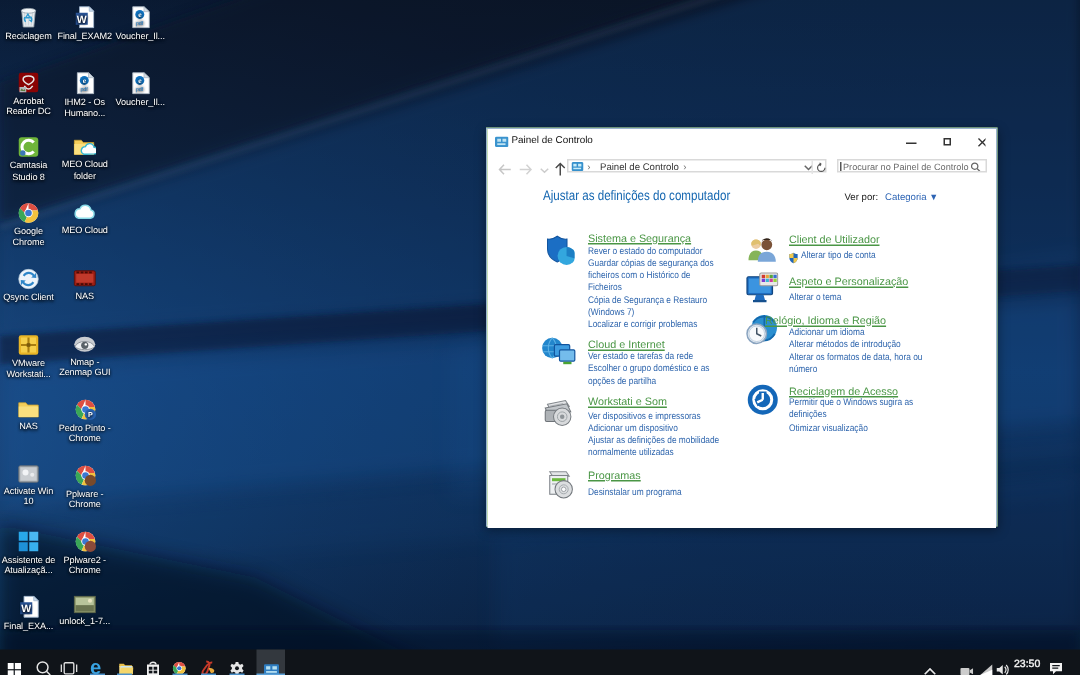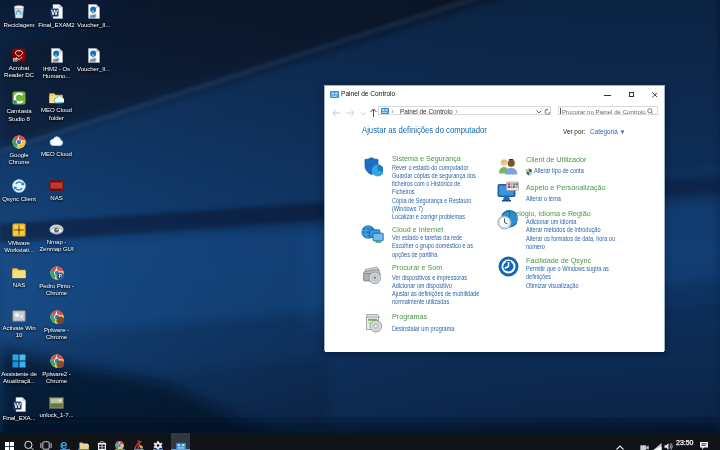--- a/index.html
+++ b/index.html
@@ -11,21 +11,21 @@
   
   #win { position:absolute; left:324px; top:85px; width:341px; height:266px; background:#84cc16; border:1px solid #9ab4cc; box-shadow:0 2px 7px rgba(0,0,0,.4); }
   #titlebar { position:absolute; left:0; top:0; width:100%; height:18px; background:#fff; }
   #titlebar .ttl { position:absolute; left:16px; top:3.5px; font-size:6.6px; color:#111; }
   #navbar { position:absolute; left:0; top:18px; width:100%; height:18px; background:#fff; }
   #addr { position:absolute; left:53px; top:19.5px; width:173px; height:9.5px; border:1px solid #d9d9d9; background:#fff; font-size:6.4px; color:#333; z-index:5; white-space:nowrap; }
   #srch { position:absolute; left:233px; top:19.5px; width:100px; height:9.5px; border:1px solid #d9d9d9; background:#fff; font-size:6.1px; color:#6a6a6a; z-index:5; white-space:nowrap; overflow:hidden; }
   #content { position:absolute; left:0; top:36px; width:100%; height:230px; background:#fff; }
   .h1 { position:absolute; font-size:9.2px; color:#1466b0; transform:scaleX(0.84); transform-origin:0 0; white-space:nowrap; }
   .cat { position:absolute; }
-  .cath { font-size:7.2px; color:#4a9645; }
+  .cath { font-size:7.2px; color:#4a9645;text-decoration:underline; }
   .catl { font-size:6.4px; line-height:8.2px; color:#2e65ad; transform:scaleX(0.87); transform-origin:0 0; white-space:nowrap; }
   .cic { position:absolute; }
   
   #taskbar { position:absolute; left:0; top:433px; width:720px; height:17px; background:#101419; }
   .tbi { position:absolute; top:0; height:17px; }
   .ul { position:absolute; top:15.5px; height:1.5px; background:#4a8fc8; }
 </style>
 </head>
 <body>
 <svg id="wall" width="720" height="450" viewBox="0 0 720 450">
@@ -391,21 +391,21 @@
     <svg class="cic" style="left:36px;top:140.5px" width="23" height="22" viewBox="0 0 23 22">
       <path d="M4,6.5 L16,4 L18.5,8 L6,10.5 Z" fill="#e2e4e6" stroke="#82878c" stroke-width="0.7"></path>
       <path d="M5.5,7.8 L14.5,6 M6.5,9 L15.5,7.2" stroke="#a8acb0" stroke-width="0.6"></path>
       <path d="M2.5,9 L17,6.2 L19.5,11.5 L4.5,14.2 Z" fill="#c2c6ca" stroke="#74797e" stroke-width="0.7"></path>
       <rect x="2.5" y="10.5" width="14.5" height="7.5" rx="1" fill="#aeb2b6" stroke="#6e7378" stroke-width="0.7"></rect>
       <circle cx="13.8" cy="14.8" r="5.8" fill="#d8dadc" stroke="#787d82" stroke-width="0.7"></circle>
       <circle cx="13.8" cy="14.8" r="3.2" fill="none" stroke="#9aa0a4" stroke-width="0.6"></circle>
       <circle cx="13.8" cy="14.8" r="1.5" fill="#8e9498"></circle>
     </svg>
     <div class="cat" style="left:67px;top:141px;">
-      <div class="cath">Procurar e Som</div>
+      <div class="cath">Workstati e Som</div>
     </div>
     <div class="cat catl" style="left:67px;top:151.6px;">Ver dispositivos e impressoras<br>Adicionar um dispositivo<br>Ajustar as definições de mobilidade<br>normalmente utilizadas</div>
 
     <svg class="cic" style="left:38px;top:190px" width="21" height="21" viewBox="0 0 21 21">
       <path d="M3.5,2.5 L14.5,2.5 L16.5,5.5 L5.5,5.5 Z" fill="#e4e6e8" stroke="#888d92" stroke-width="0.7"></path>
       <rect x="3.5" y="5" width="12" height="12.5" fill="#eef0f2" stroke="#7e8388" stroke-width="0.7"></rect>
       <rect x="5" y="6.8" width="9" height="2" fill="#6cb93e"></rect>
       <rect x="5" y="10" width="9" height="1.3" fill="#c2c6ca"></rect>
       <circle cx="12.8" cy="14.2" r="5.8" fill="#dcdee0" stroke="#74797e" stroke-width="0.7"></circle>
       <circle cx="12.8" cy="14.2" r="3" fill="none" stroke="#a0a6aa" stroke-width="0.6"></circle>
@@ -469,21 +469,21 @@
     </div>
     <div class="cat catl" style="left:201px;top:96.2px;">Adicionar um idioma<br>Alterar métodos de introdução<br>Alterar os formatos de data, hora ou<br>número</div>
 
     <svg class="cic" style="left:173px;top:134px" width="21" height="21" viewBox="0 0 21 21">
       <circle cx="10.5" cy="10.5" r="10" fill="#1467b8"></circle>
       <circle cx="10.5" cy="10.5" r="6" fill="none" stroke="#fff" stroke-width="2"></circle>
       <path d="M10.5,5 L10.5,10.5 L6,12.5" stroke="#1467b8" stroke-width="5" fill="none"></path>
       <path d="M10.5,6 L10.5,10.5 M10.5,10.5 L6.8,12.3" stroke="#fff" stroke-width="1.6" fill="none"></path>
     </svg>
     <div class="cat" style="left:201px;top:133.5px;">
-      <div class="cath">Facilidade de Qsync</div>
+      <div class="cath">Reciclagem de Acesso</div>
     </div>
     <div class="cat catl" style="left:201px;top:143.2px;">Permitir que o Windows sugira as<br>definições<br>Otimizar visualização</div>
   </div>
 </div>
 
 <div id="taskbar">
 
   <svg class="tbi" style="left:5px;top:4.5px" width="9" height="9" viewBox="0 0 9 9">
     <rect x="0" y="0" width="4.1" height="4.1" fill="#fff"></rect>
       <rect x="4.9" y="0" width="4.1" height="4.1" fill="#fff"></rect>

